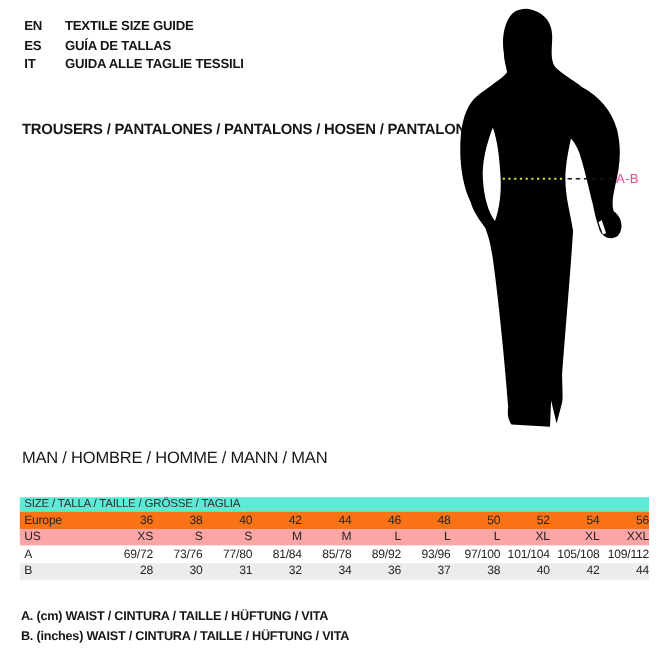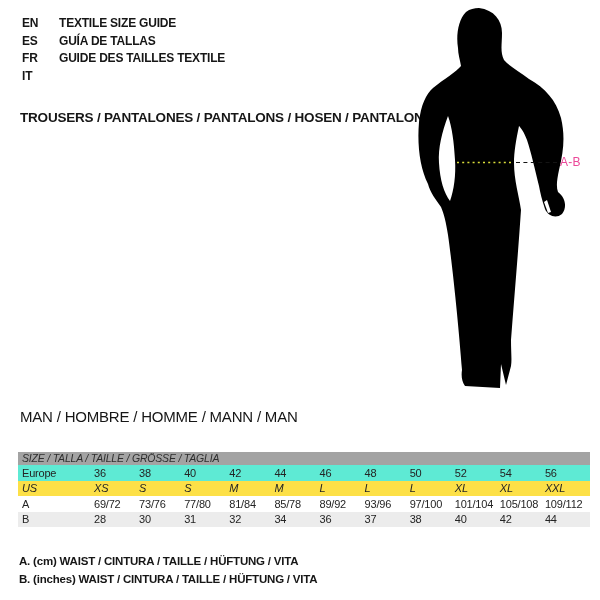--- a/index.html
+++ b/index.html
@@ -15,45 +15,42 @@
   #category-title { position:absolute; left:20px; top:110px; font-size:13.5px; font-weight:700; letter-spacing:-0.2px; }
   
   #figure-wrap { position:absolute; left:400px; top:0; width:200px; height:400px; }
   #measure-label { position:absolute; left:560px; top:155px; font-size:12px; letter-spacing:0.2px; color:#ec4899; }
   
   #section-title { position:absolute; left:20px; top:408px; font-size:15px; font-weight:400; letter-spacing:-0.2px; }
   #size-table { position:absolute; left:18px; top:452px; width:572px; color:#242424; }
   .st-header { height:13px; line-height:13.5px; font-size:10.5px; letter-spacing:-0.2px; padding-left:4px; color:#2e2e2e; }
   .st-row { display:flex; height:15.5px; align-items:center; font-size:11px; letter-spacing:-0.2px; }
   .st-label { width:72px; padding-left:4px; }
-  .st-cell { flex:1; text-align:left; }
+  .st-cell { flex:1; text-align:right; }
   
   #footnotes { position:absolute; left:19px; top:553px; }
   .footnote { font-size:11.5px; font-weight:700; line-height:17.5px; letter-spacing:-0.2px; }
 </style>
 </head>
 <body>
 
 <div id="canvas" style="background: rgb(255, 255, 255);">
 
   <div id="language-list">
       <div class="lang-row">
         <span class="lang-code">EN</span>
         <span>TEXTILE SIZE GUIDE</span>
       </div>
       <div class="lang-row">
         <span class="lang-code">ES</span>
         <span>GUÍA DE TALLAS</span>
       </div>
       <div class="lang-row">
-        <span class="lang-code">FR</span>
-        <span>GUIDE DES TAILLES TEXTILE</span>
-      </div>
-      <div class="lang-row">
         <span class="lang-code">IT</span>
+        <span>GUIDA ALLE TAGLIE TESSILI</span>
       </div>
     </div>
 
   <div id="category-title">TROUSERS / PANTALONES / PANTALONS / HOSEN / PANTALONI</div>
 
   <div id="figure-wrap">
     <svg width="200" height="400" viewBox="400 0 200 400" xmlns="http://www.w3.org/2000/svg">
       <path id="body-path" fill="#000000" d="
         M 479 8
         C 494 10 502 20 502 33
@@ -92,37 +89,37 @@
       <line id="waist-dots" x1="457" y1="162.5" x2="513" y2="162.5" stroke="#d9dd3a" stroke-width="1.6" stroke-dasharray="2 3.2"></line>
       <line id="waist-dash" x1="516" y1="162.5" x2="559" y2="162.5" stroke="#141414" stroke-width="1.2" stroke-dasharray="4 3.4"></line>
     </svg>
   </div>
 
   <div id="measure-label">A-B</div>
 
   <div id="section-title">MAN / HOMBRE / HOMME / MANN / MAN</div>
 
   <div id="size-table">
-    <div class="st-header" id="table-header" style="background: #a3a3a3; font-style: italic;">SIZE / TALLA / TAILLE / GRÖSSE / TAGLIA</div>
+    <div class="st-header" id="table-header" style="background: #5eead4;">SIZE / TALLA / TAILLE / GRÖSSE / TAGLIA</div>
     <div id="table-body">
-        <div class="st-row" style="background: #5eead4;">
+        <div class="st-row" style="background: #f97316;">
           <div class="st-label">Europe</div>
           <div class="st-cell">36</div>
           <div class="st-cell">38</div>
           <div class="st-cell">40</div>
           <div class="st-cell">42</div>
           <div class="st-cell">44</div>
           <div class="st-cell">46</div>
           <div class="st-cell">48</div>
           <div class="st-cell">50</div>
           <div class="st-cell">52</div>
           <div class="st-cell">54</div>
           <div class="st-cell">56</div>
         </div>
-        <div class="st-row" style="background: #fde047; font-style: italic;">
+        <div class="st-row" style="background: #fca5a5;">
           <div class="st-label">US</div>
           <div class="st-cell">XS</div>
           <div class="st-cell">S</div>
           <div class="st-cell">S</div>
           <div class="st-cell">M</div>
           <div class="st-cell">M</div>
           <div class="st-cell">L</div>
           <div class="st-cell">L</div>
           <div class="st-cell">L</div>
           <div class="st-cell">XL</div>

